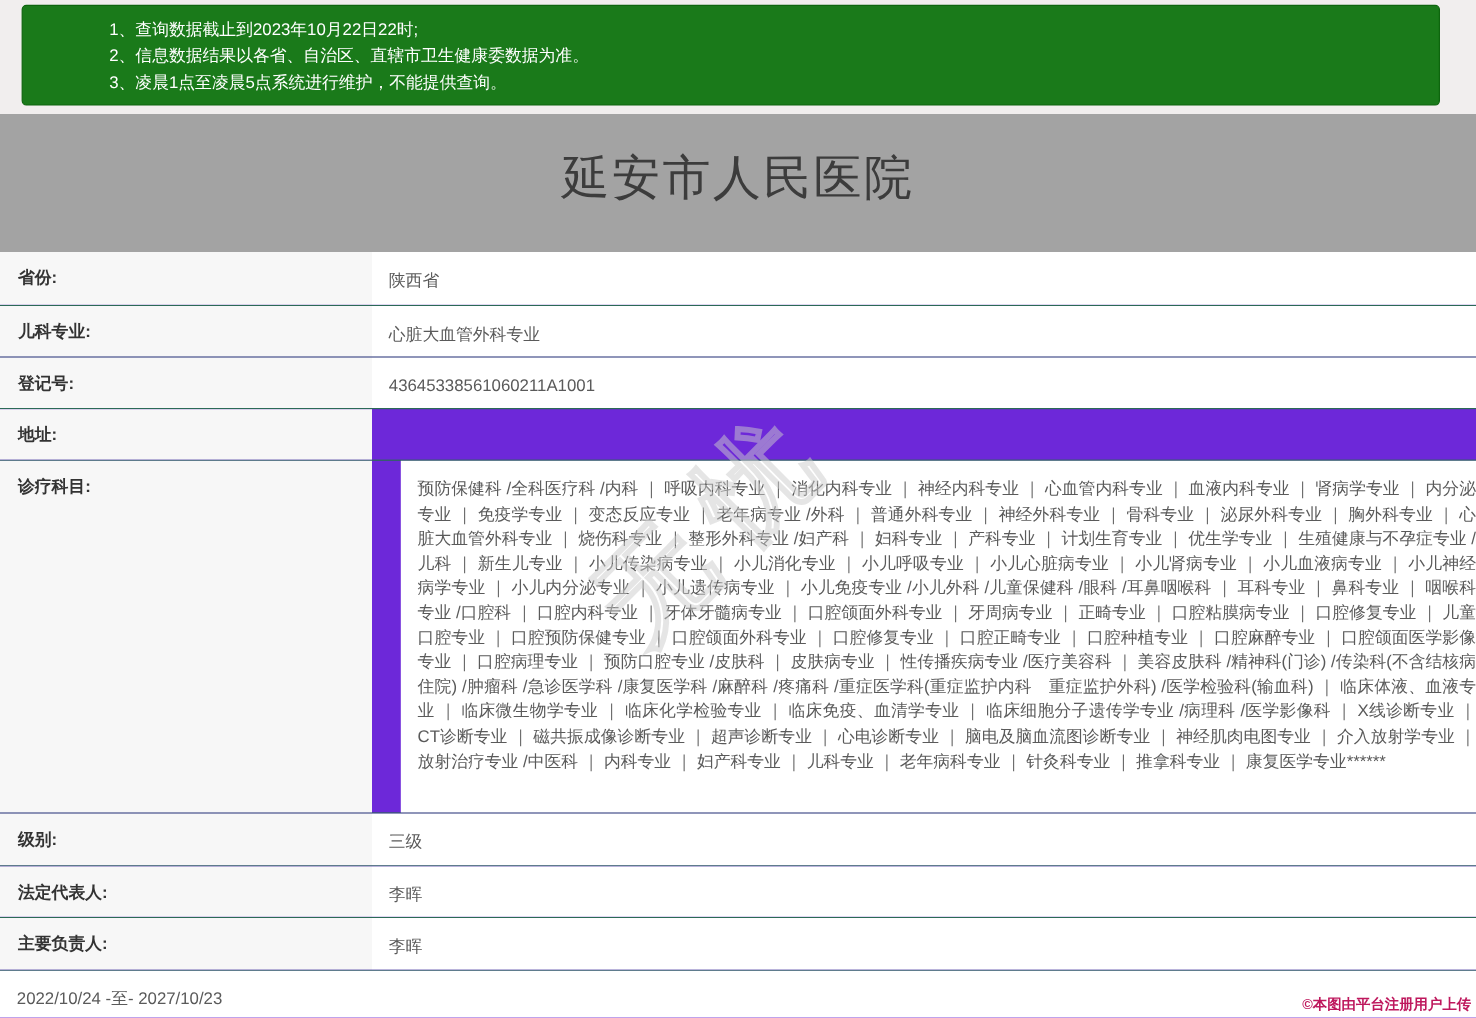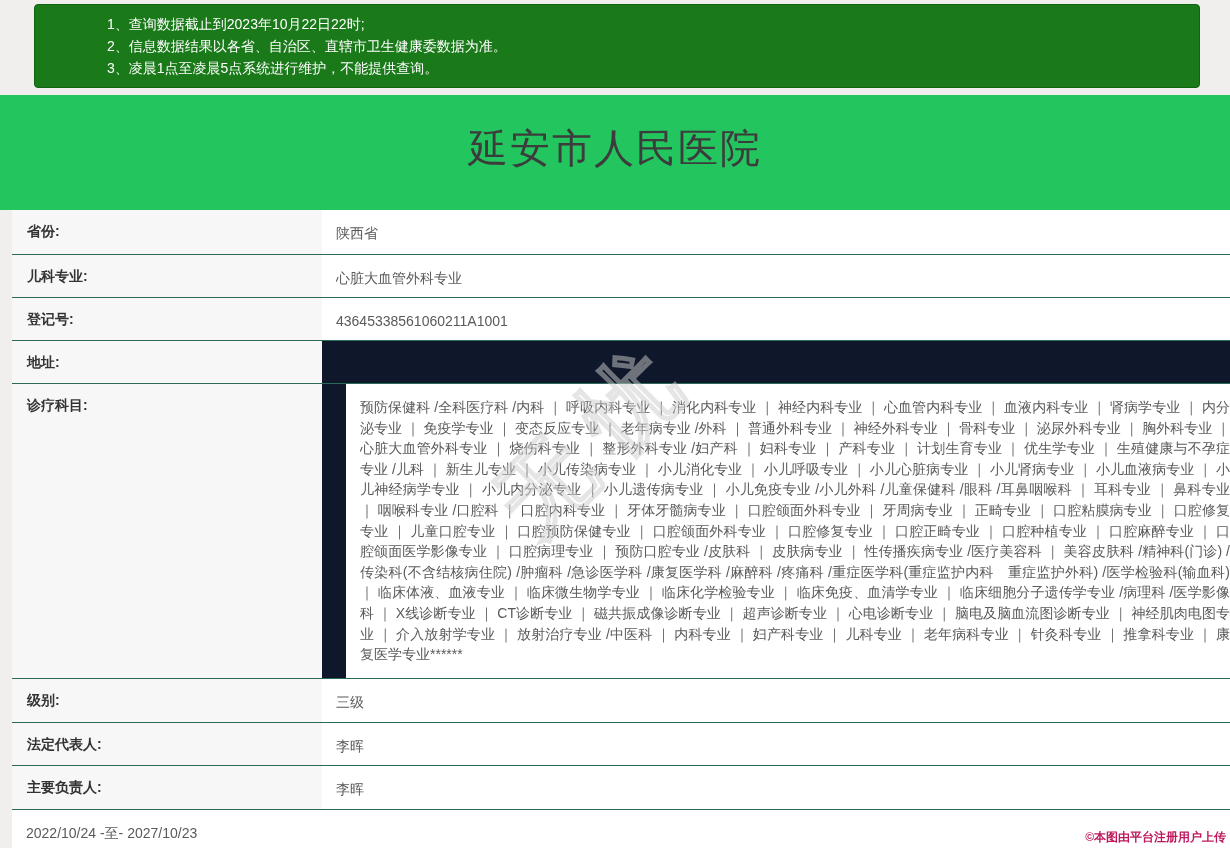--- a/index.html
+++ b/index.html
@@ -9,33 +9,33 @@
     font-family:"Liberation Sans","DejaVu Sans",sans-serif;
   }
   .page{position:relative;width:1230px;height:848px;overflow:hidden;}
 
   
   .top-strip{height:95px;background:#f1eeee;position:relative;}
   .notice-box{
     position:absolute;left:18px;right:30px;top:4px;height:84px;
     background:#1a7a1a;border:1px solid #0e650e;border-radius:4px;
     box-sizing:border-box;color:#ffffff;
-    padding:8px 10px 0 72px;font-size:14px;line-height:22px;margin-left:16px;
+    padding:8px 10px 0 72px;font-size:14px;line-height:22px;
   }
   .notice-line{white-space:nowrap;}
 
   
-  .title-band{height:115px;background:#22c55e;text-align:center;}
+  .title-band{height:115px;background:#a3a3a3;text-align:center;}
   .hospital-title{
     padding-top:26px;font-size:40px;color:#3c3c3c;font-weight:400;
     letter-spacing:2px;
   }
 
   
-  .info-table{background:#0f172a;margin-left:12px;}
+  .info-table{background:#6d28d9;}
   .row{display:flex;box-sizing:border-box;}
   .row + .row{border-top:1px solid #2b6a57;}
   .cell-label{
     width:310px;min-width:310px;box-sizing:border-box;
     background:#f7f7f7;padding:13px 15px 0 15px;
     font-size:14px;font-weight:700;color:#333333;
   }
   .cell-value{
     flex:1;box-sizing:border-box;background:#ffffff;
     padding:13px 0 0 14px;font-size:14px;color:#5a5a5a;line-height:20px;

